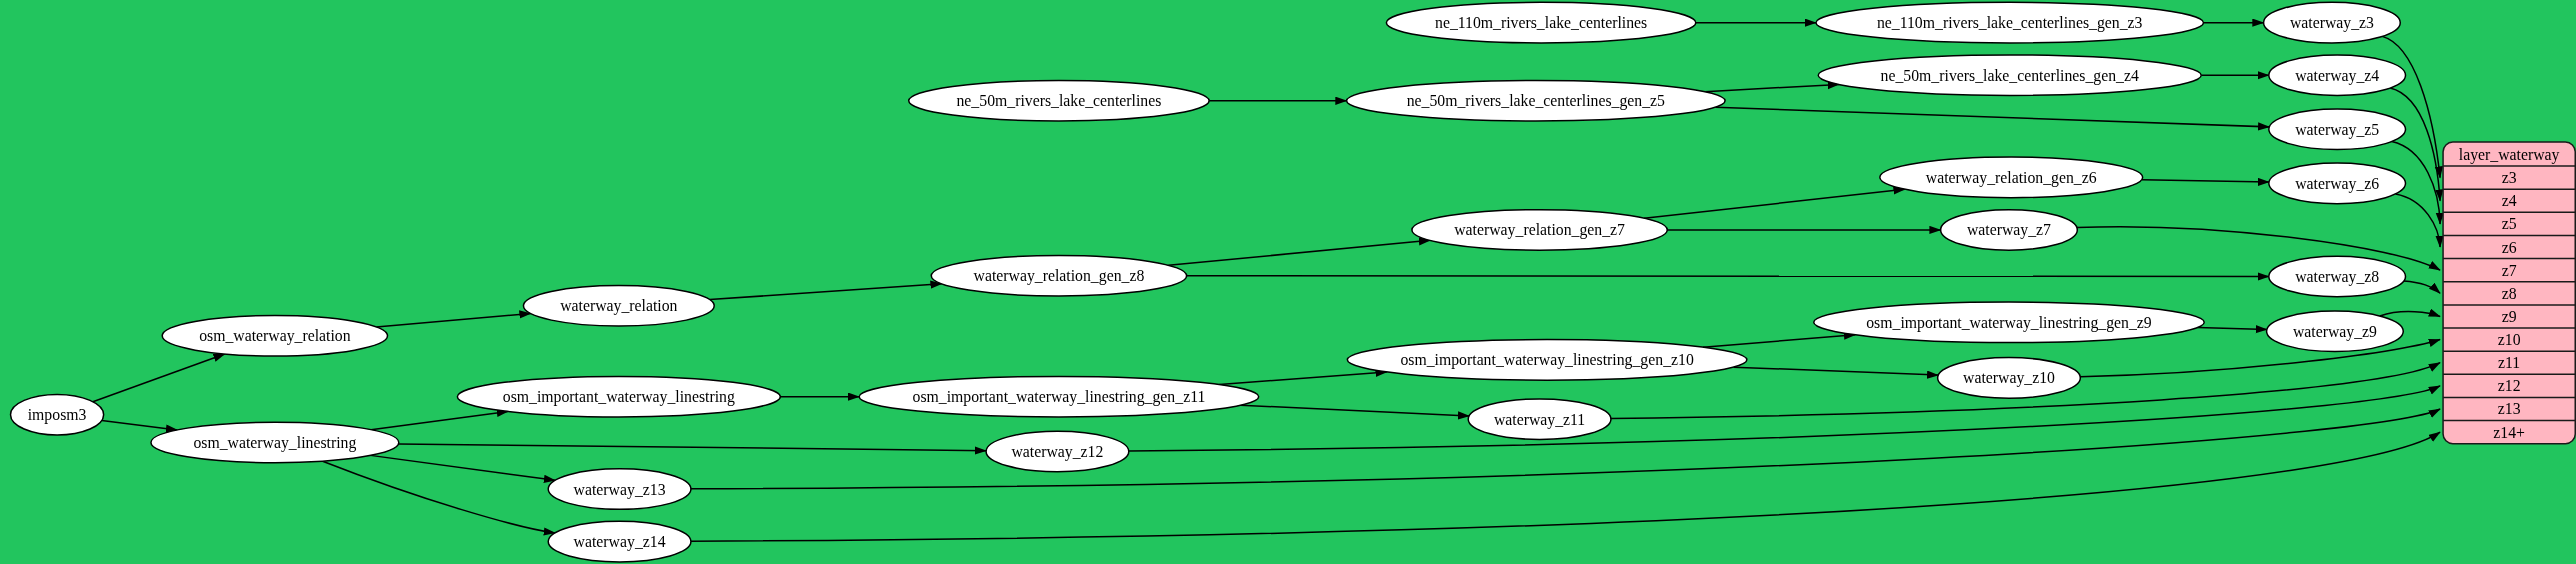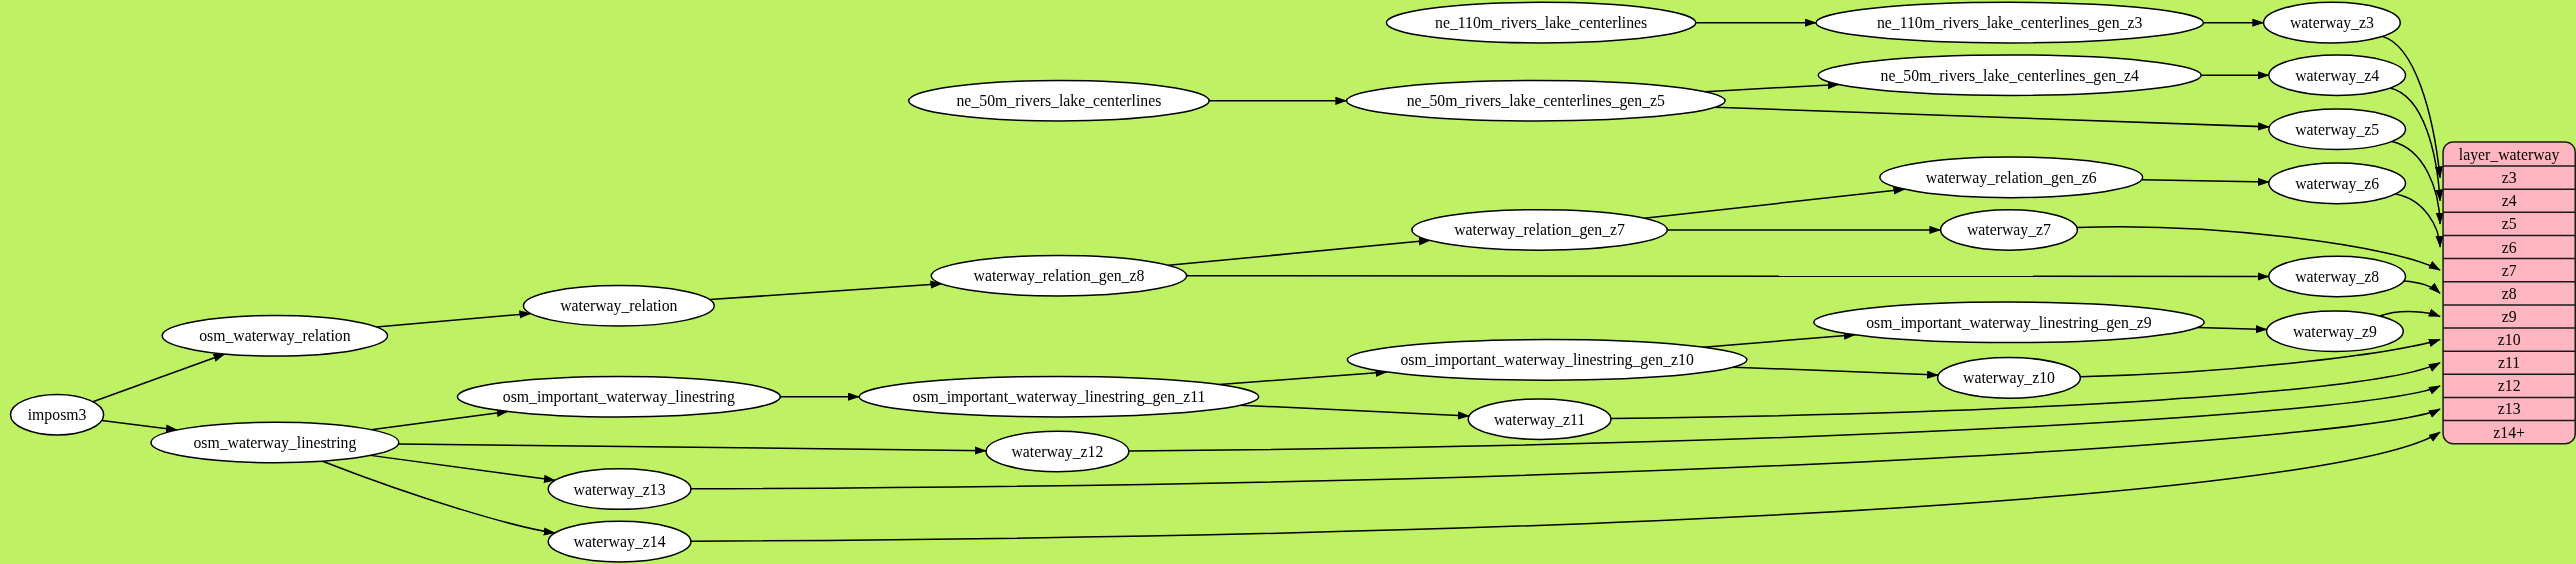--- a/index.html
+++ b/index.html
@@ -1,16 +1,16 @@
 <!DOCTYPE html>
 <html style="font-size:12px"><head>
 <meta charset="utf-8">
 <style>
   html,body{margin:0;padding:0;background:#ffffff;}
-  .canvas{position:relative;width:2576px;height:565px;background:#bef264;overflow:hidden;}
+  .canvas{position:relative;width:2576px;height:565px;background:#22c55e;overflow:hidden;}
   svg{display:block;}
   text{font-family:"Liberation Serif","DejaVu Serif",serif;fill:#000000;}
   .node-label{font-size:21px;}
   .table-label{font-size:21px;}
 </style>
 </head>
 <body>
 
 <div class="canvas">
   <svg id="graph" width="2576" height="565" viewBox="0 0 3430 752" xmlns="http://www.w3.org/2000/svg">

